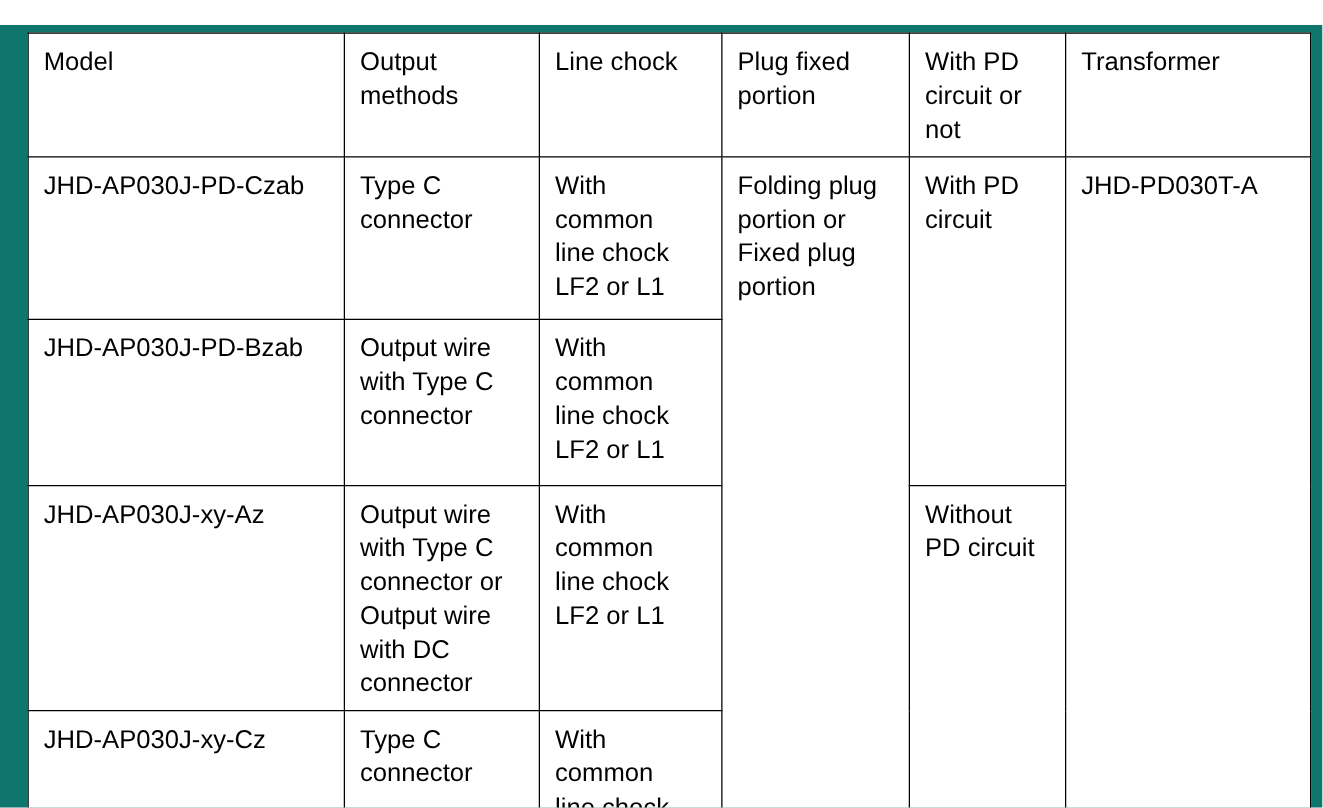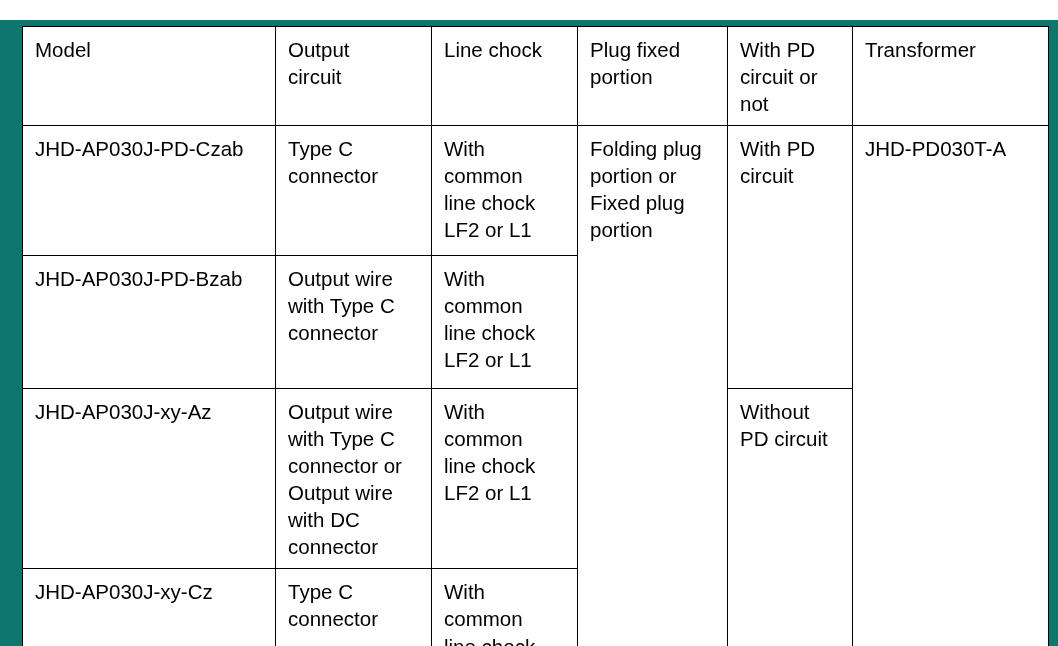--- a/index.html
+++ b/index.html
@@ -72,21 +72,21 @@
       <col class="c-output">
       <col class="c-chock">
       <col class="c-plug">
       <col class="c-pd">
       <col class="c-transformer">
     </colgroup>
     <tbody>
       <tr class="header-row">
         <td>Model</td>
         <td>Output
-circuit</td>
+methods</td>
         <td>Line chock</td>
         <td>Plug fixed
 portion</td>
         <td>With PD
 circuit or
 not</td>
         <td>Transformer</td>
       </tr>
 
       <tr class="row-1">

